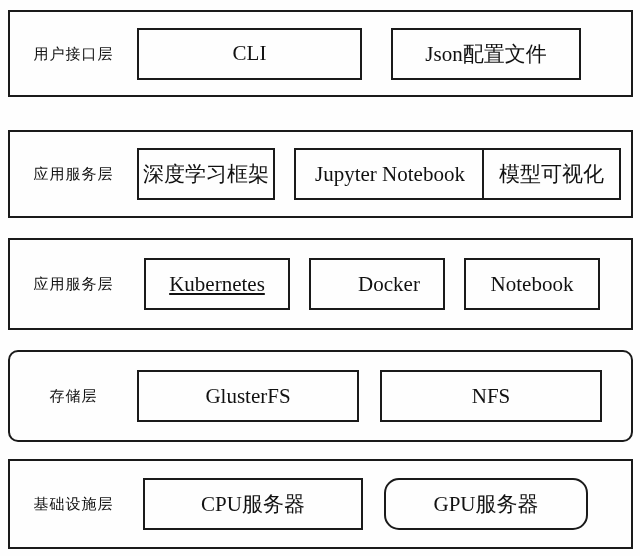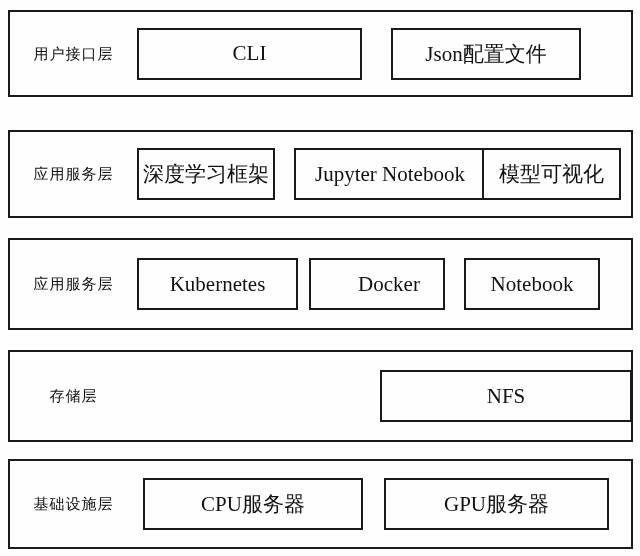--- a/index.html
+++ b/index.html
@@ -75,41 +75,44 @@
     <div class="box" style="left:284px; width:192px;">
       <span>Jupyter Notebook</span>
     </div>
     <div class="box" style="left:472px; width:139px;">
       <span>模型可视化</span>
     </div>
   </div>
 
   <div class="layer" style="top:238px; height:92px;">
     <span class="layer-label">应用服务层</span>
-    <div class="box" style="left:127px; width:161px;">
+    <div class="box" style="left:134px; width:146px;text-decoration:underline;">
       <span>Kubernetes</span>
     </div>
     <div class="box" style="left:299px; width:136px;padding-left:24px;">
       <span>Docker</span>
     </div>
     <div class="box" style="left:454px; width:136px;">
       <span>Notebook</span>
     </div>
   </div>
 
-  <div class="layer" style="top:350px; height:92px;">
+  <div class="layer" style="top:350px; height:92px;border-radius:10px;">
     <span class="layer-label">存储层</span>
-    <div class="box" style="left:370px; width:252px;">
+    <div class="box" style="left:127px; width:222px;">
+      <span>GlusterFS</span>
+    </div>
+    <div class="box" style="left:370px; width:222px;">
       <span>NFS</span>
     </div>
   </div>
 
   <div class="layer" style="top:459px; height:90px;">
     <span class="layer-label">基础设施层</span>
     <div class="box" style="left:133px; width:220px;">
       <span>CPU服务器</span>
     </div>
-    <div class="box" style="left:374px; width:225px;">
+    <div class="box" style="left:374px; width:204px;border-radius:15px;">
       <span>GPU服务器</span>
     </div>
   </div>
 
 </div>
 
 </body></html>

